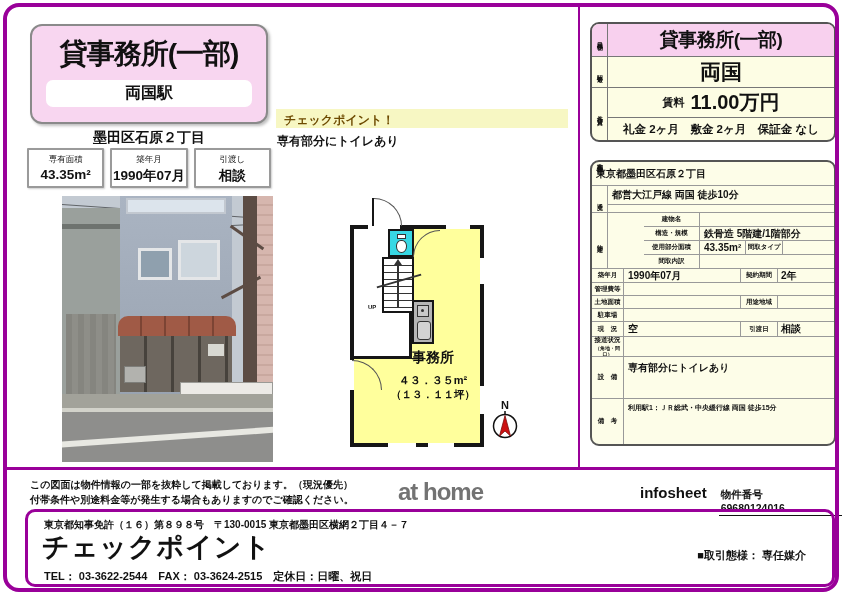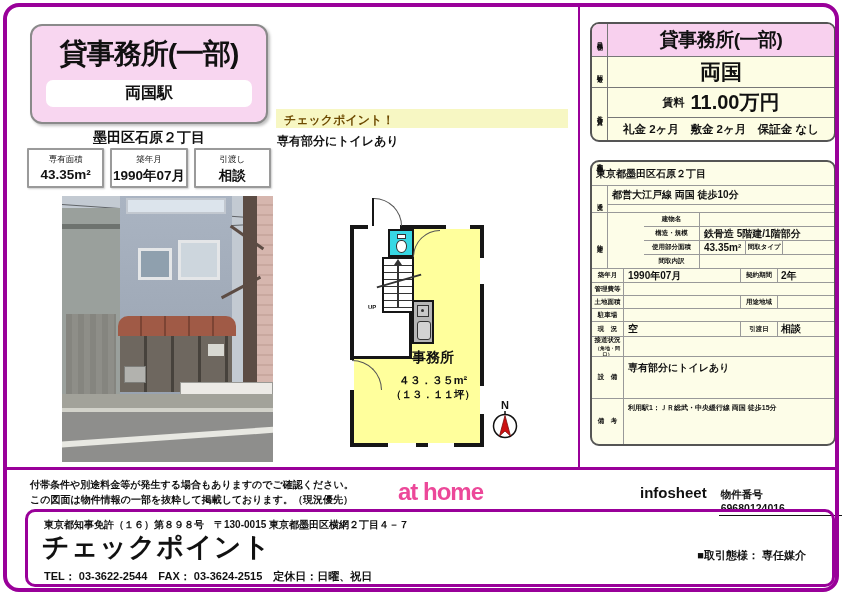--- a/index.html
+++ b/index.html
@@ -133,21 +133,21 @@
   .slab { width:56px; flex:none; font-size:6.5px; font-weight:bold; display:flex; align-items:center;
     justify-content:center; border-right:1px solid #999; text-align:center; }
   .access-lines { flex:1; display:flex; flex-direction:column; }
   .access-lines .l1 { height:18px; display:flex; align-items:center; padding:0 4px; font-weight:600; }
   .access-lines .l2 { flex:1; border-top:1px solid #999; }
 
   
   .hdiv { left:7px; top:467px; width:828px; height:3px; background:#990099; }
   .vdiv { left:578px; top:7px; width:2px; height:460px; background:#990099; }
   .disc { left:30px; top:477px; font-size:10px; font-weight:bold; line-height:15px; }
-  .logo { left:398px; top:478px; font-size:24px; font-weight:900; letter-spacing:-1px; color:#ec4899; }
+  .logo { left:398px; top:478px; font-size:24px; font-weight:900; letter-spacing:-1px; color:#737373; }
   .sheetno { left:640px; top:484px; display:flex; align-items:baseline; gap:12px; }
   .sheetno .il { font-size:15px; font-weight:600; }
   .sheetno .num { font-size:10.5px; font-weight:bold; border-bottom:1.5px solid #111; padding:0 4px 1px 2px; }
   .sheetno .num span { margin-right:10px; }
   .company { left:25px; top:509px; width:810px; height:78px; border:3px solid #990099; border-radius:10px; }
   .company .lic { position:absolute; left:16px; top:6px; font-size:10px; font-weight:bold; }
   .company .nm { position:absolute; left:14px; top:17px; font-size:27px; font-weight:bold; letter-spacing:1px; }
   .company .ct { position:absolute; left:16px; top:57px; font-size:11px; font-weight:bold; }
   .company .tr { position:absolute; right:26px; top:36px; font-size:11px; font-weight:bold; }
 </style>
@@ -340,22 +340,22 @@
       <div class="lab-h">設　備</div>
       <div class="dval topalign">専有部分にトイレあり</div>
     </div>
     <div class="drow" style="flex:1;">
       <div class="lab-h">備　考</div>
       <div class="dval topalign" style="font-size:7px;">利用駅1：ＪＲ総武・中央緩行線 両国 徒歩15分</div>
     </div>
   </div>
 
   <div class="abs disc">
+    <div>この図面は物件情報の一部を抜粋して掲載しております。（現況優先）</div>
     <div>付帯条件や別途料金等が発生する場合もありますのでご確認ください。</div>
-    <div>この図面は物件情報の一部を抜粋して掲載しております。（現況優先）</div>
   </div>
   <div class="abs logo">at home</div>
   <div class="abs sheetno">
     <span class="il">infosheet</span>
     <span class="num">
       <span>物件番号</span><span>69680124016</span>
     </span>
   </div>
 
   <div class="abs company">

